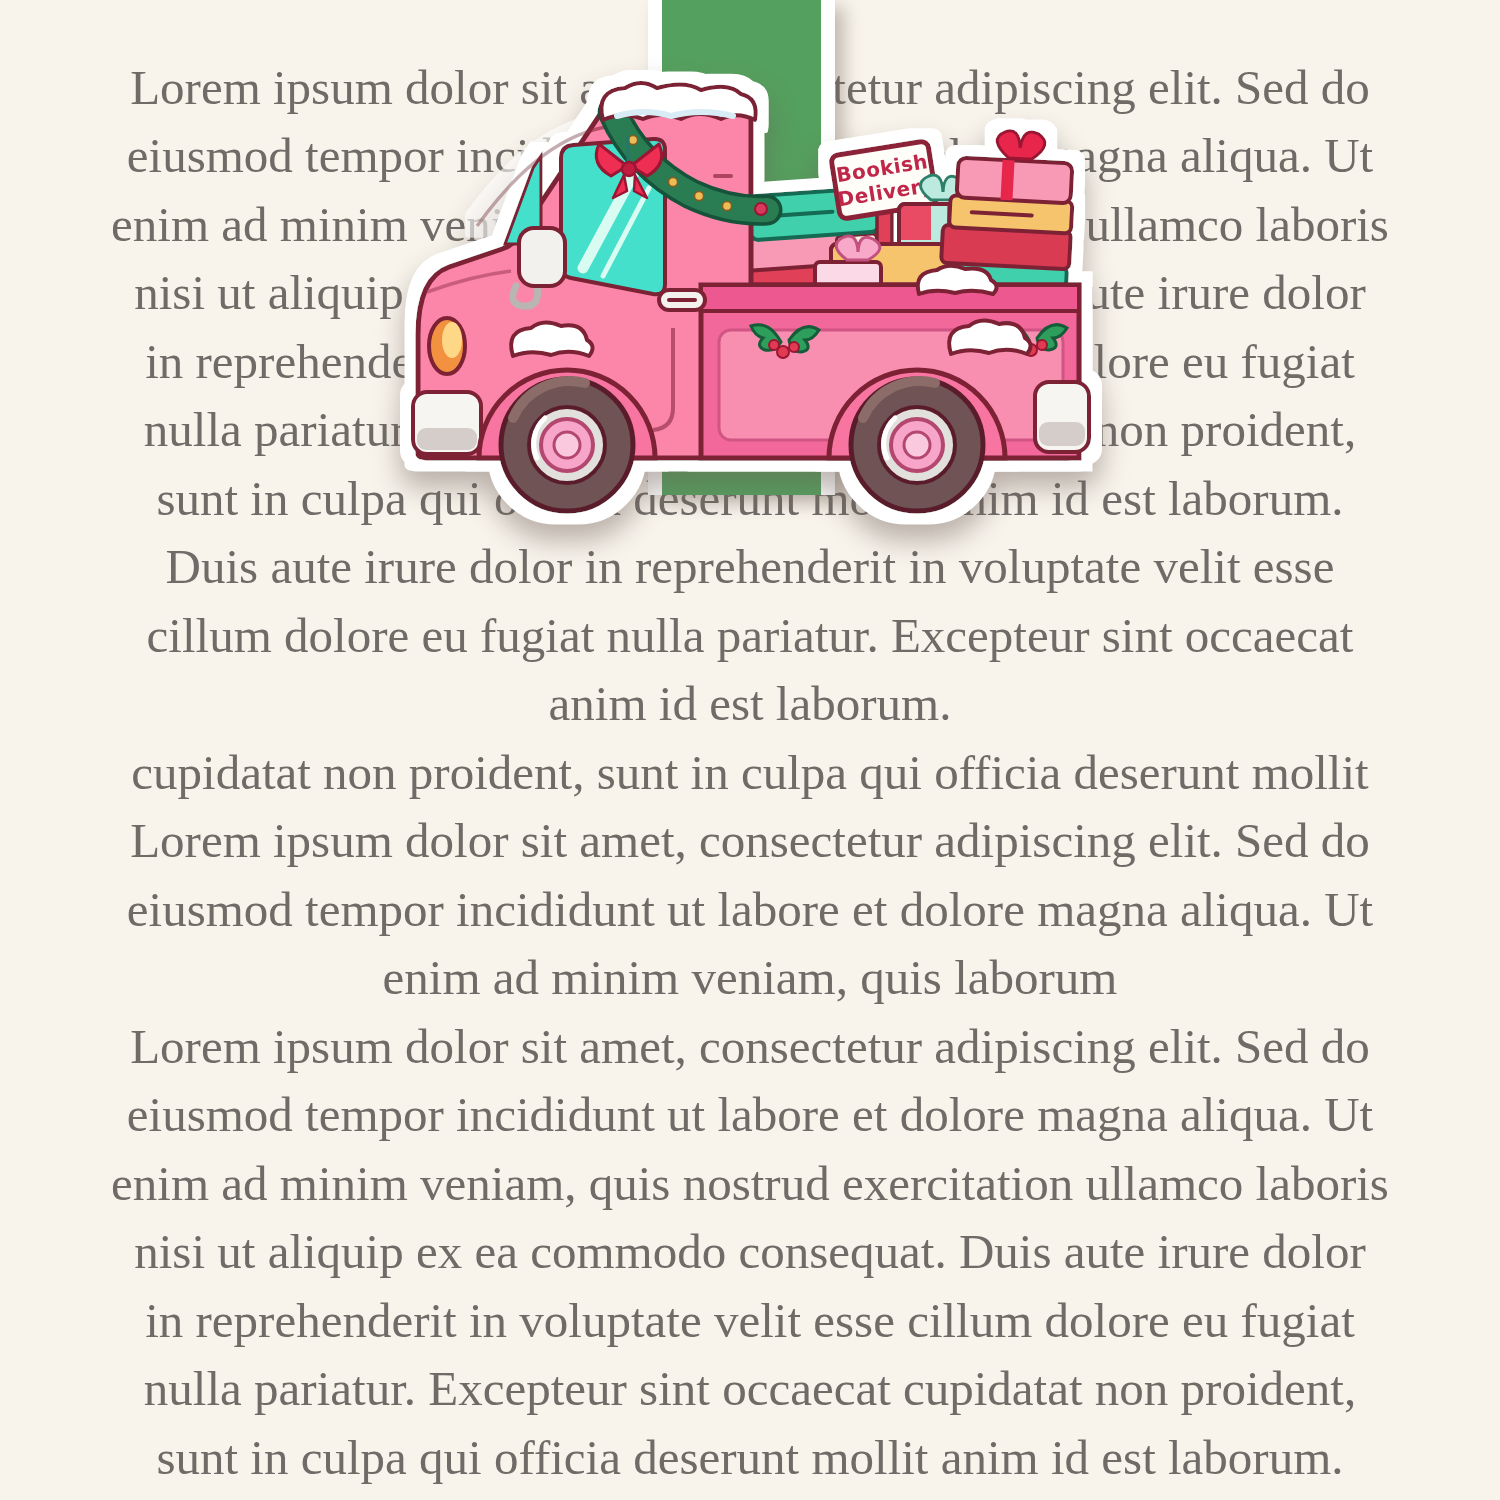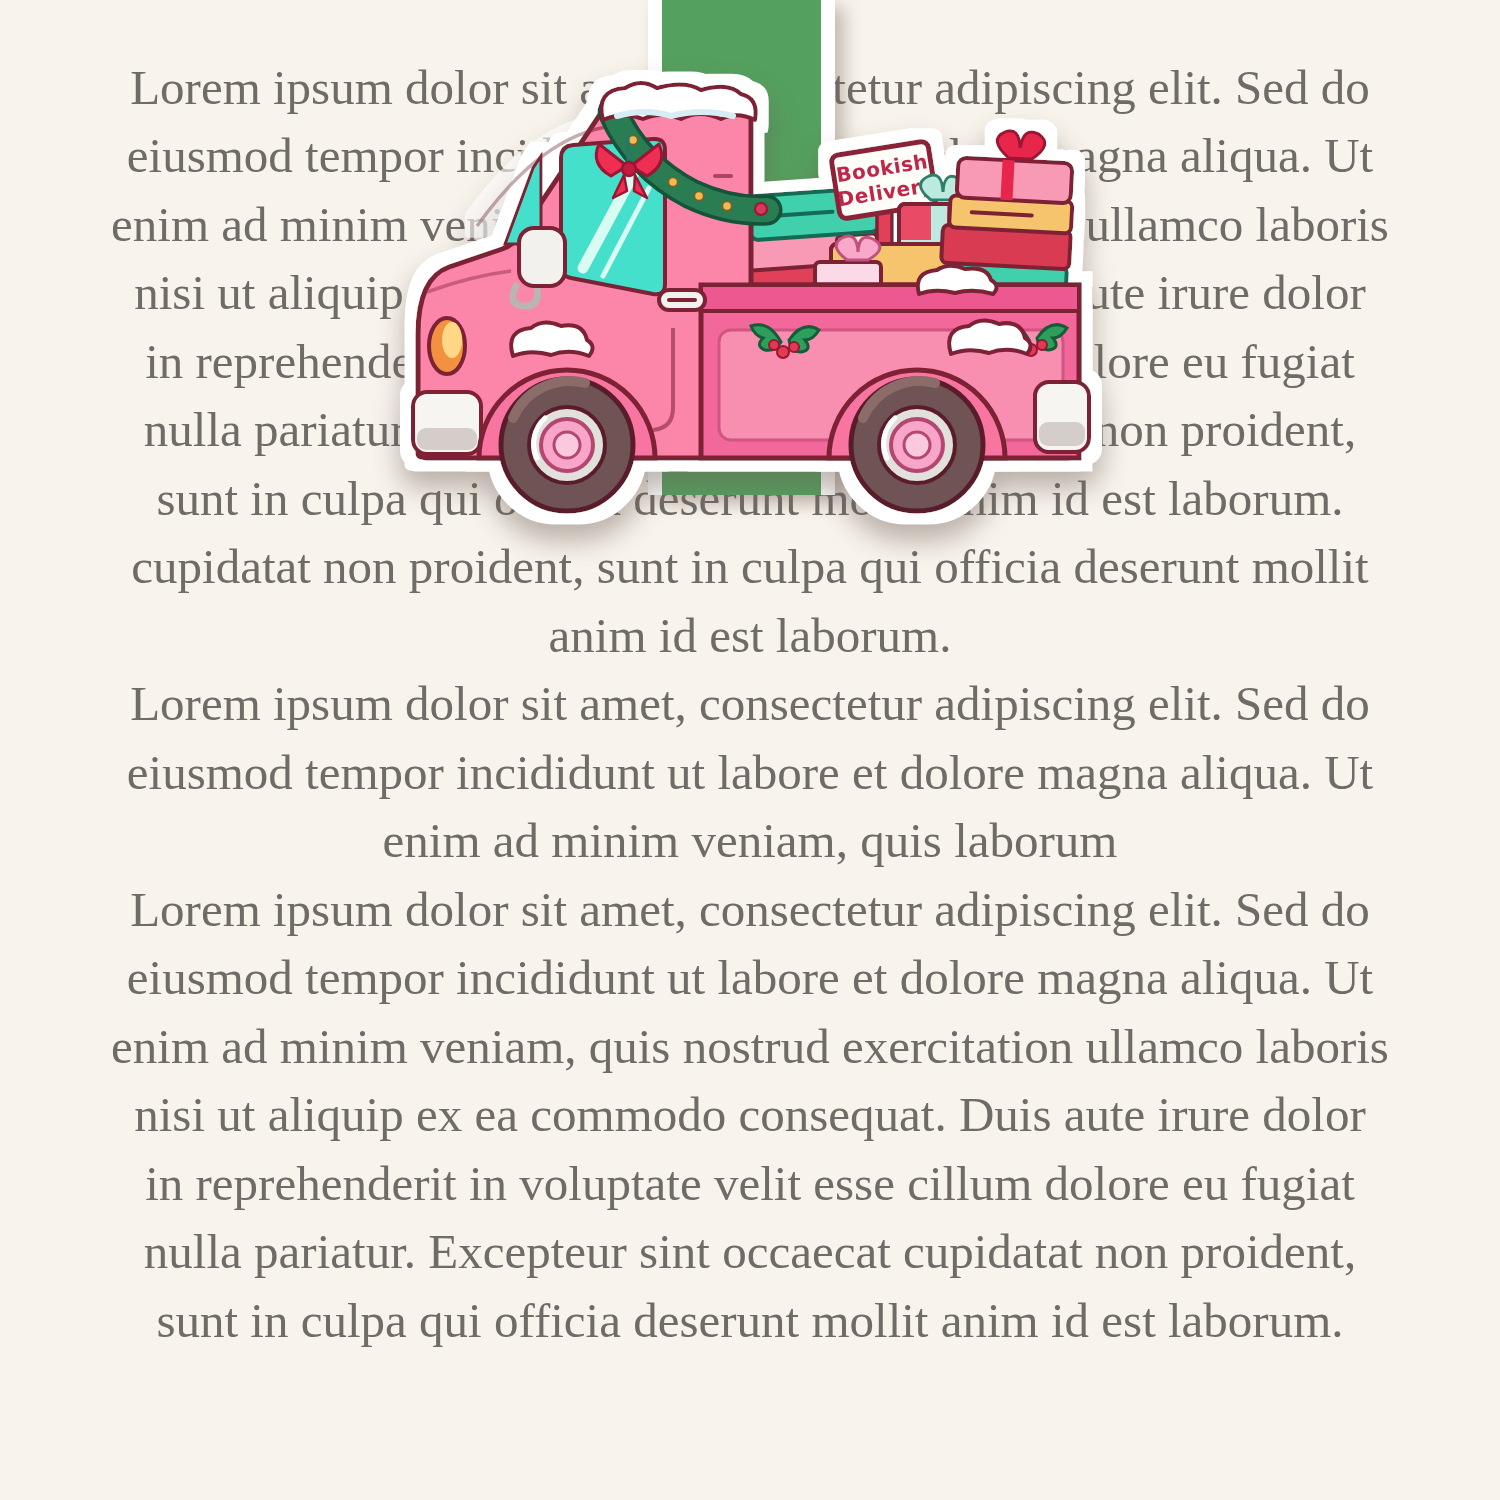--- a/index.html
+++ b/index.html
@@ -18,22 +18,24 @@
 <div id="canvas">
 
   <div class="text-layer">
     <div class="ln">Lorem ipsum dolor sit amet, consectetur adipiscing elit. Sed do</div>
     <div class="ln">eiusmod tempor incididunt ut labore et dolore magna aliqua. Ut</div>
     <div class="ln">enim ad minim veniam, quis nostrud exercitation ullamco laboris</div>
     <div class="ln">nisi ut aliquip ex ea commodo consequat. Duis aute irure dolor</div>
     <div class="ln">in reprehenderit in voluptate velit esse cillum dolore eu fugiat</div>
     <div class="ln">nulla pariatur. Excepteur sint occaecat cupidatat non proident,</div>
     <div class="ln">sunt in culpa qui officia deserunt mollit anim id est laborum.</div>
+    <div class="ln">Duis aute irure dolor in reprehenderit in voluptate velit esse</div>
+    <div class="ln">cillum dolore eu fugiat nulla pariatur. Excepteur sint occaecat</div>
+    <div class="ln">anim id est laborum.</div>
     <div class="ln">cupidatat non proident, sunt in culpa qui officia deserunt mollit</div>
-    <div class="ln">anim id est laborum.</div>
     <div class="ln">Lorem ipsum dolor sit amet, consectetur adipiscing elit. Sed do</div>
     <div class="ln">eiusmod tempor incididunt ut labore et dolore magna aliqua. Ut</div>
     <div class="ln">enim ad minim veniam, quis laborum</div>
     <div class="ln">Lorem ipsum dolor sit amet, consectetur adipiscing elit. Sed do</div>
     <div class="ln">eiusmod tempor incididunt ut labore et dolore magna aliqua. Ut</div>
     <div class="ln">enim ad minim veniam, quis nostrud exercitation ullamco laboris</div>
     <div class="ln">nisi ut aliquip ex ea commodo consequat. Duis aute irure dolor</div>
     <div class="ln">in reprehenderit in voluptate velit esse cillum dolore eu fugiat</div>
     <div class="ln">nulla pariatur. Excepteur sint occaecat cupidatat non proident,</div>
     <div class="ln">sunt in culpa qui officia deserunt mollit anim id est laborum.</div>

